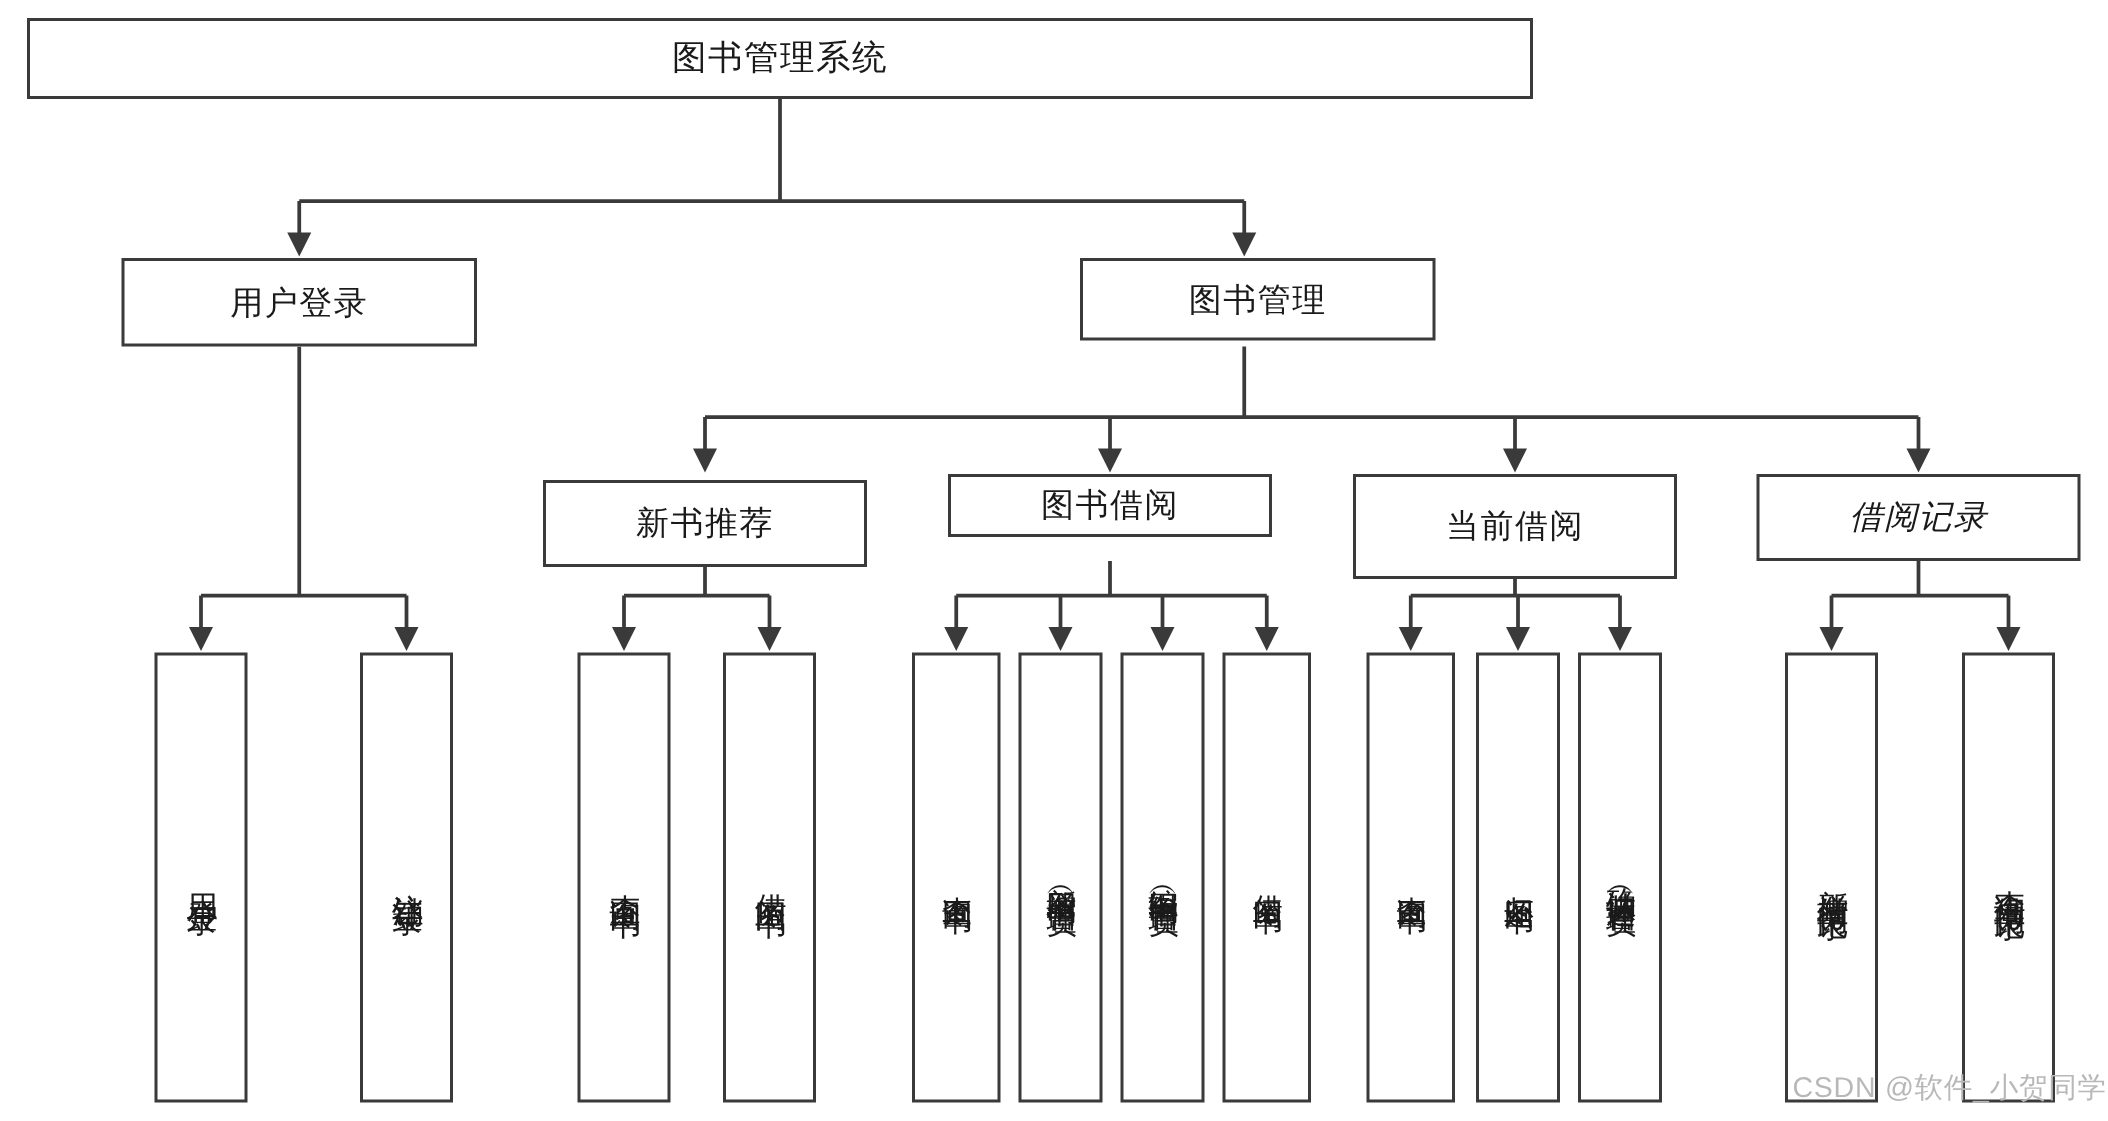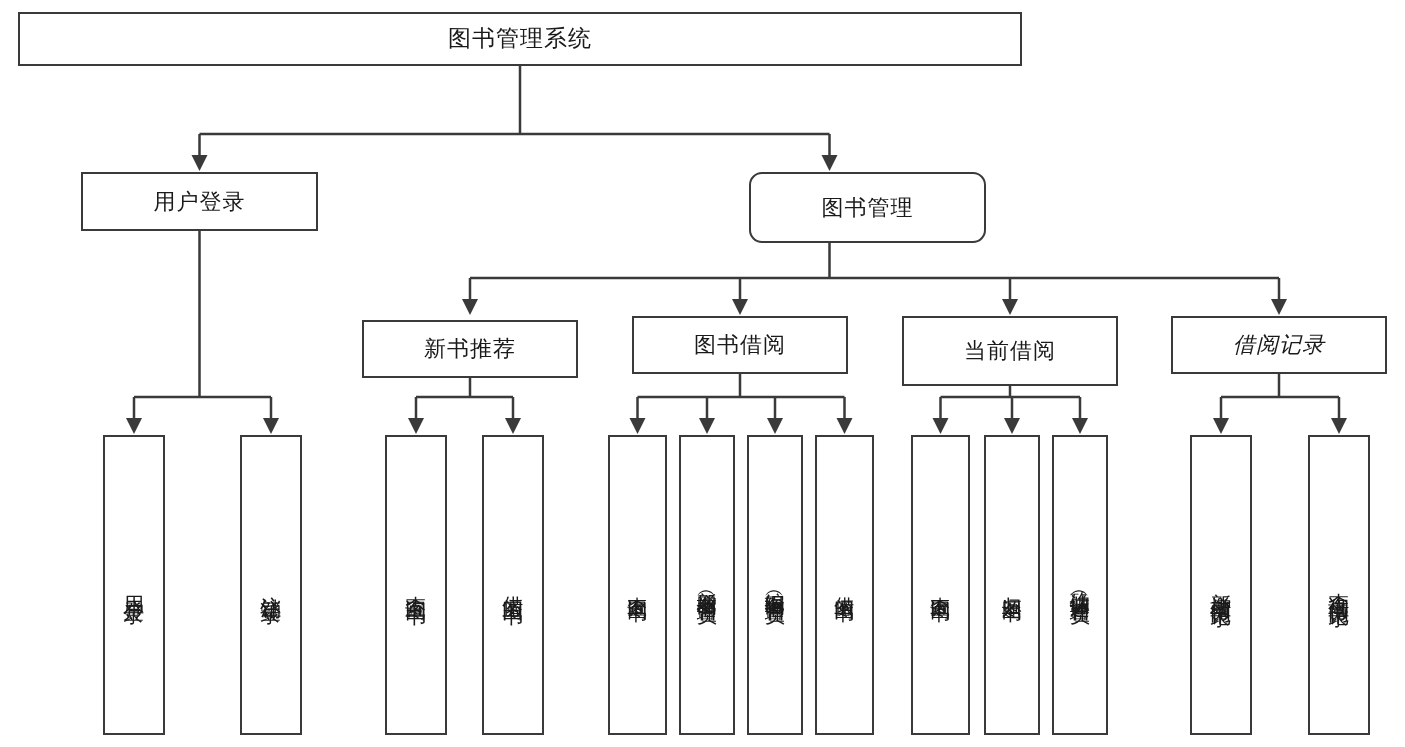--- a/index.html
+++ b/index.html
@@ -109,27 +109,27 @@
       <polygon points="1213,418 1229,418 1221,434" fill="#3a3a3a"></polygon>
       <polygon points="1331,418 1347,418 1339,434" fill="#3a3a3a"></polygon>
     </svg>
   <div id="node-layer">
       <div class="node horiz root" style="left: 18px; top: 12px; width: 1004px; height: 54px;">
         <span class="node-label">图书管理系统</span>
       </div>
       <div class="node horiz" style="left: 81px; top: 172px; width: 237px; height: 59px;">
         <span class="node-label">用户登录</span>
       </div>
-      <div class="node horiz" style="left: 749px; top: 172px; width: 237px; height: 71px; border-radius: 13px;">
+      <div class="node horiz" style="left: 720px; top: 172px; width: 237px; height: 55px;">
         <span class="node-label">图书管理</span>
       </div>
       <div class="node horiz" style="left: 362px; top: 320px; width: 216px; height: 58px;">
         <span class="node-label">新书推荐</span>
       </div>
-      <div class="node horiz" style="left: 632px; top: 316px; width: 216px; height: 58px;">
+      <div class="node horiz" style="left: 632px; top: 316px; width: 216px; height: 42px;">
         <span class="node-label">图书借阅</span>
       </div>
       <div class="node horiz" style="left: 902px; top: 316px; width: 216px; height: 70px;">
         <span class="node-label">当前借阅</span>
       </div>
       <div class="node horiz" style="left: 1171px; top: 316px; width: 216px; height: 58px; font-style: italic;">
         <span class="node-label">借阅记录</span>
       </div>
       <div class="node vert" style="left: 103px; top: 435px; width: 62px; height: 300px;">
         <span class="node-label">用户登录</span>
@@ -164,13 +164,14 @@
       <div class="node vert narrow" style="left: 1052px; top: 435px; width: 56px; height: 300px;">
         <span class="node-label">确认归还（管理员）</span>
       </div>
       <div class="node vert" style="left: 1190px; top: 435px; width: 62px; height: 300px;">
         <span class="node-label">新增借阅记录</span>
       </div>
       <div class="node vert" style="left: 1308px; top: 435px; width: 62px; height: 300px;">
         <span class="node-label">查询借阅记录</span>
       </div>
     </div>
+  <div class="watermark" style="left: 1195px; top: 712px;">CSDN @软件_小贺同学</div>
 </div>
 
 </body></html>

